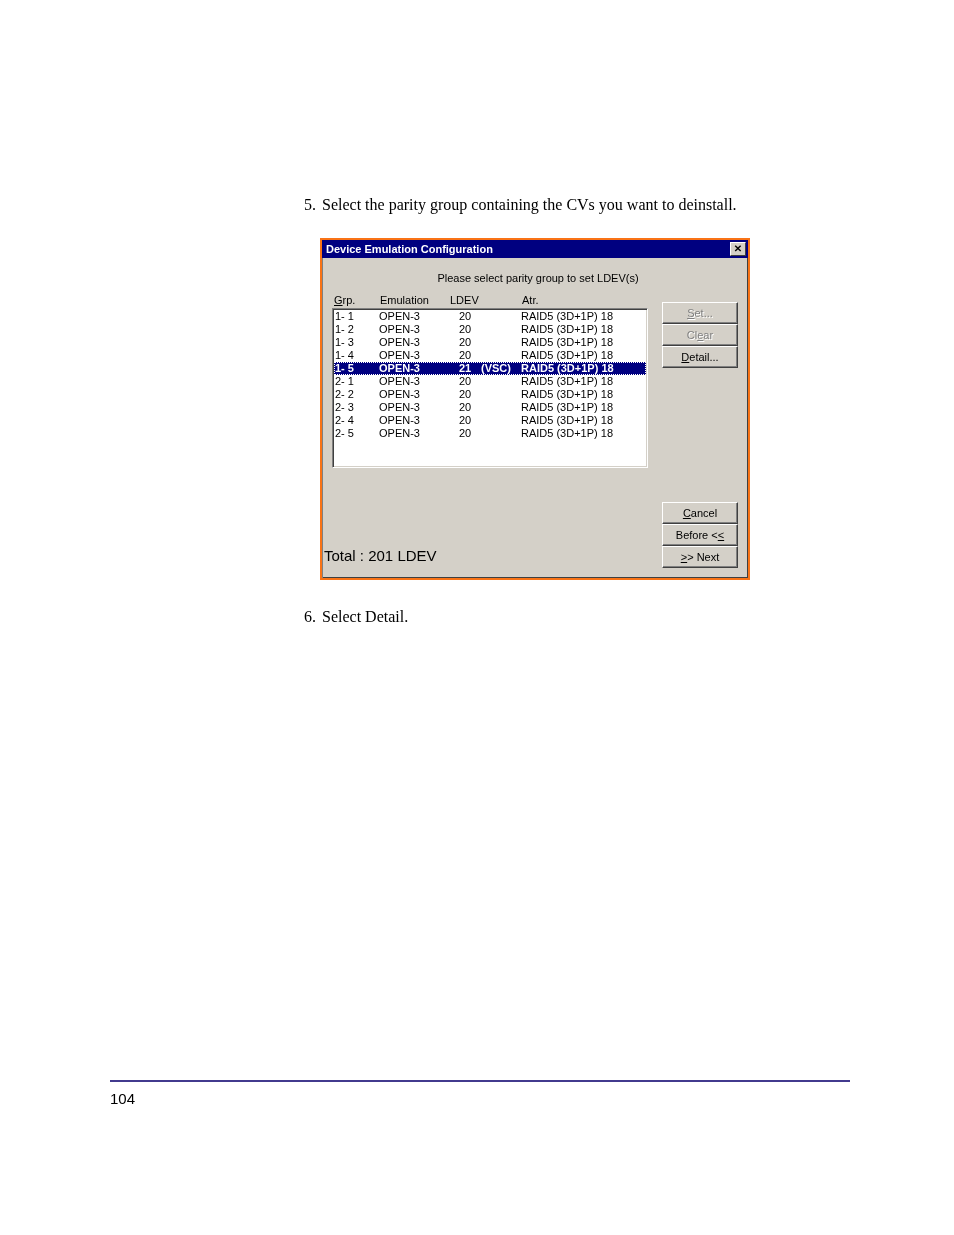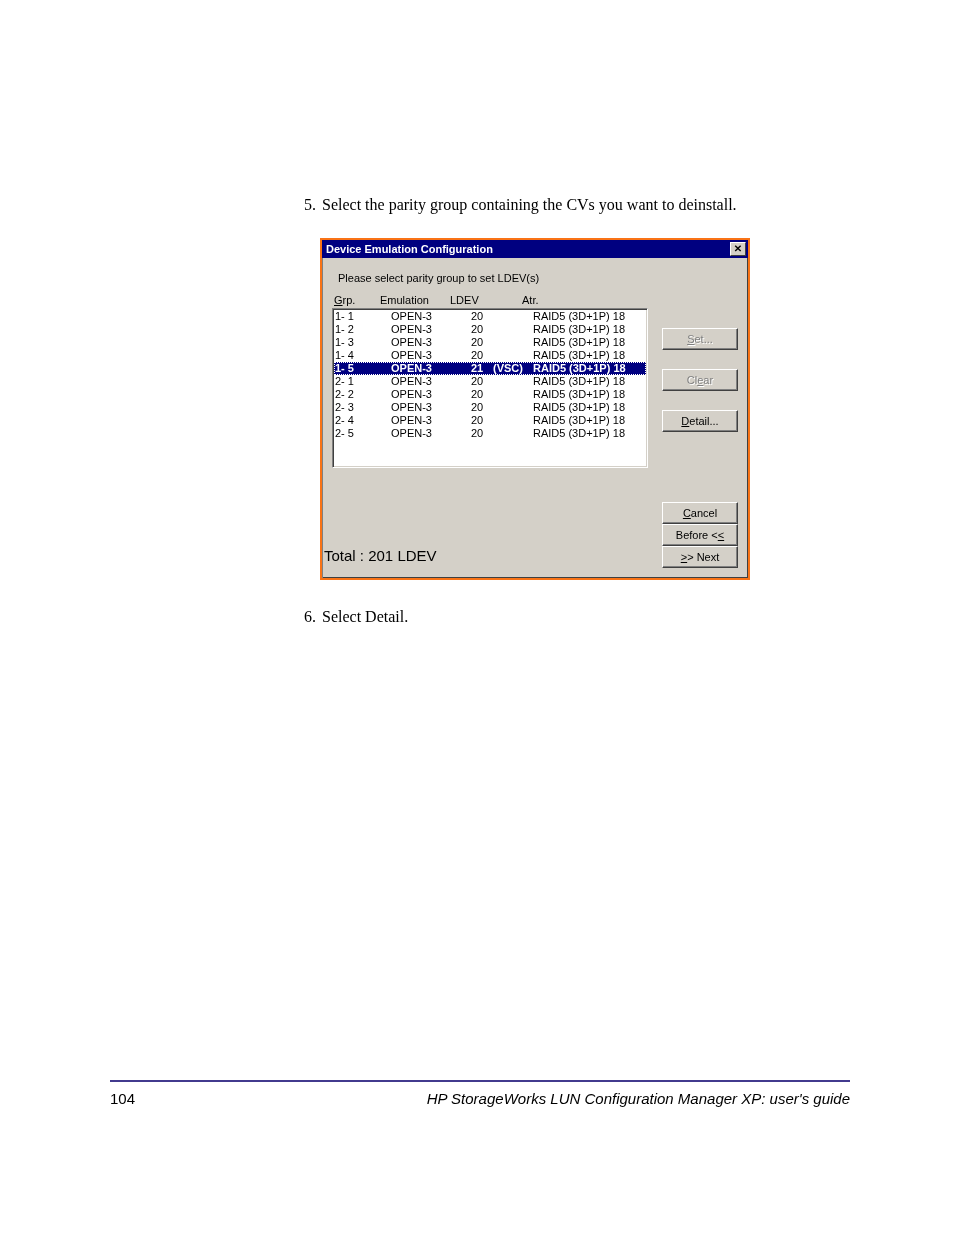--- a/index.html
+++ b/index.html
@@ -55,21 +55,21 @@
     border-bottom-color: #404040;
     display: flex; align-items: center; justify-content: center;
     color: #000; font-family: Arial; font-size: 10px; font-weight: bold;
     line-height: 1;
   }
   .dlg-body {
     padding: 8px 10px 10px 10px;
     position: relative;
     height: 320px;
   }
-  .instr { font-size: 11px; margin: 6px 0 10px 6px; }
+  .instr { font-size: 11px; margin: 6px 0 10px 6px; text-align: center; }
   .headers {
     display: flex;
     margin-left: 2px;
     font-size: 11px;
   }
   .col-grp { width: 46px; }
   .col-emu { width: 70px; }
   .col-ldev { width: 72px; }
   .col-atr { flex: 1; }
   .underline-first { text-decoration: underline; }
@@ -92,33 +92,33 @@
     line-height: 13px;
     padding-left: 1px;
   }
   .list-row.sel {
     background: #000080;
     color: #fff;
     outline: 1px dotted #fff;
     outline-offset: -1px;
     font-weight: bold;
   }
-  .l-grp { width: 56px; }
+  .l-grp { width: 44px; }
   .l-emu { width: 70px; }
   .l-ldev { width: 32px; text-align: center; }
   .l-flag { width: 40px; }
   .l-atr { flex: 1; }
   .btn-col {
     position: absolute;
     right: 10px;
-    top: 70px;
+    top: 44px;
     width: 76px;
     display: flex;
     flex-direction: column;
-    gap: 19px;
+    gap: 0;
   }
   .w-btn {
     height: 22px;
     background: #d4d0c8;
     border: 1px solid #fff;
     border-right-color: #404040;
     border-bottom-color: #404040;
     box-shadow: inset -1px -1px 0 #808080;
     font-size: 11px;
     text-align: center;
@@ -278,14 +278,13 @@
 
   <div class="step-row">
     <div class="step-num">6.</div>
     <div class="step-text">Select Detail.</div>
   </div>
 </div>
 
 <div class="footer-rule"></div>
 <div class="page-footer">
   <span class="page-num">104</span>
-  <span class="page-title">HP StorageWorks LUN Configuration Manager XP: user's guide</span>
 </div>
 
 </body></html>

